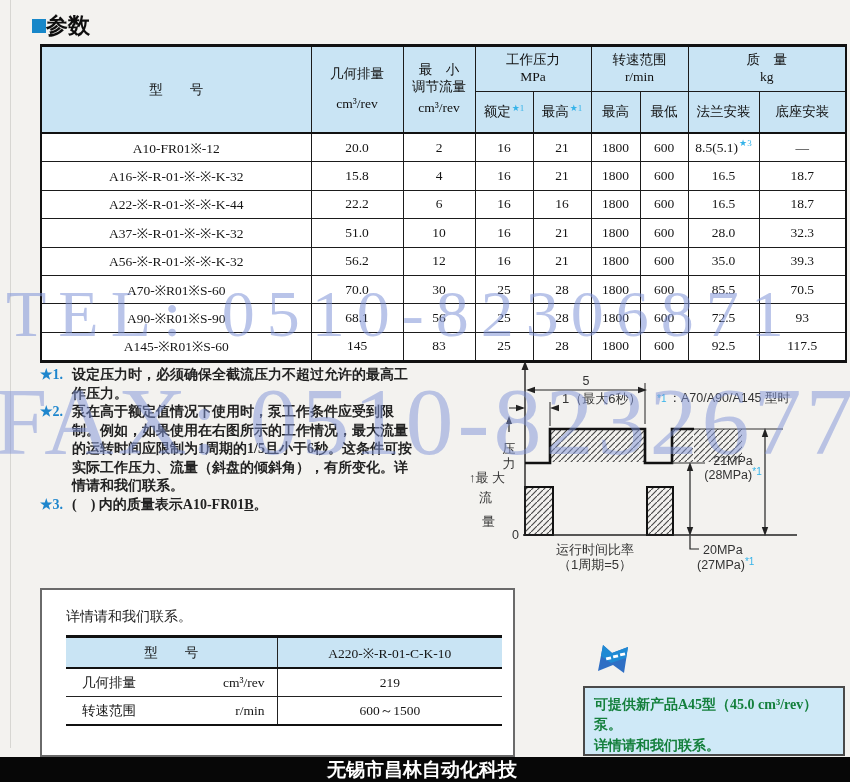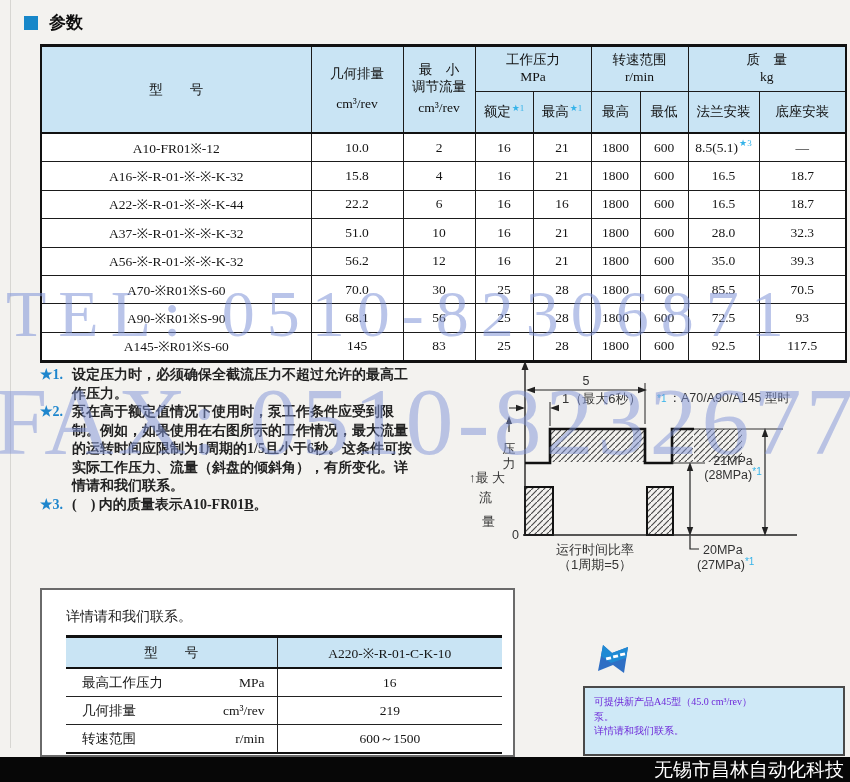--- a/index.html
+++ b/index.html
@@ -5,22 +5,22 @@
   html,body{margin:0;padding:0;}
   body{
     width:850px;height:782px;position:relative;overflow:hidden;
     background:#f3f2ef;
     font-family:"Liberation Serif","DejaVu Serif",serif;
     color:#1a1a1a;
   }
   .edge-rule{position:absolute;left:10px;top:0;width:1px;height:748px;background:#d7d6d2;}
 
   
-  .heading{position:absolute;left:24px;top:11px;display:flex;align-items:center;gap:11px;
-    font-family:"Liberation Sans","DejaVu Sans",sans-serif;font-weight:bold;font-size:17px;color:#0e0e0e;}
+  .heading{position:absolute;left:32px;top:11px;display:flex;align-items:center;gap:0;
+    font-family:"Liberation Sans","DejaVu Sans",sans-serif;font-weight:bold;font-size:22px;color:#0e0e0e;}
   .heading .sq{width:14px;height:14px;background:#1787c9;}
 
   
   table.main{position:absolute;left:40px;top:44px;width:805px;border-collapse:collapse;table-layout:fixed;
     background:#fff;border:2px solid #111;border-top:3px solid #111;border-bottom:3px solid #111;}
   table.main th,table.main td{border:1px solid #1b1b1b;text-align:center;padding:0;vertical-align:middle;}
   table.main thead th{background:#c9e4f4;font-weight:normal;font-size:13.5px;color:#111;}
   table.main thead tr.grp th{height:44px;}
   table.main thead tr.sub th{height:40px;}
   table.main thead tr.sub th,
@@ -61,26 +61,26 @@
   table.sub2 tr.hd th{background:#c9e4f4;border-bottom:2px solid #111;height:29px;}
   table.sub2 tr+tr td{border-top:1px solid #222;}
   table.sub2 .vdiv{border-left:1.5px solid #222;}
   table.sub2 .lab{text-align:left;padding-left:16px;}
   table.sub2 .unit{text-align:right;padding-right:12px;}
   table.sub2 .val{text-align:center;}
 
   
   .logo{position:absolute;left:588px;top:640px;width:48px;height:42px;}
   .npbox{position:absolute;left:583px;top:686px;width:262px;height:70px;box-sizing:border-box;
-    background:#cfe9f7;border:2px solid #4a4a4a;padding:7px 9px;font-size:10px;line-height:1.45;color:#6d28d9;font-weight:400;}
+    background:#cfe9f7;border:2px solid #4a4a4a;padding:7px 9px;font-size:14px;line-height:1.45;color:#15803d;font-weight:700;}
 
   
   .footerbar{position:absolute;left:0;top:757px;width:850px;height:25px;background:#070707;
-    color:#fff;font-family:"Liberation Sans","DejaVu Sans",sans-serif;font-weight:normal;font-size:19px;
-    text-align:right;line-height:25px;padding-right:6px;box-sizing:border-box;z-index:8;}
+    color:#fff;font-family:"Liberation Sans","DejaVu Sans",sans-serif;font-weight:bold;font-size:19px;
+    text-align:center;line-height:25px;padding-right:6px;box-sizing:border-box;z-index:8;}
 </style>
 </head>
 <body>
 
 <div class="edge-rule"></div>
 
 <div class="heading">
   <span class="sq"></span>
   <span>参数</span>
 </div>
@@ -137,21 +137,21 @@
       <th><span>最高</span><sup class="cy">★1</sup></th>
       <th>最高</th>
       <th>最低</th>
       <th>法兰安装</th>
       <th>底座安装</th>
     </tr>
   </thead>
   <tbody>
     <tr>
       <td>A10-FR01※-12</td>
-      <td>10.0</td>
+      <td>20.0</td>
       <td>2</td>
       <td>16</td>
       <td>21</td>
       <td>1800</td>
       <td>600</td>
       <td><span>8.5(5.1)</span><sup class="cy">★3</sup></td>
       <td>—</td>
     </tr>
     <tr>
       <td>A16-※-R-01-※-※-K-32</td>
@@ -320,25 +320,20 @@
         <col style="width:146px">
         <col style="width:65px">
         <col style="width:225px">
       </colgroup>
     <tbody>
         <tr class="hd">
       <th colspan="2">型　　号</th>
       <th class="vdiv">A220-※-R-01-C-K-10</th>
     </tr>
     <tr>
-      <td class="lab">最高工作压力</td>
-      <td class="unit">MPa</td>
-      <td class="vdiv val">16</td>
-    </tr>
-    <tr>
       <td class="lab">几何排量</td>
       <td class="unit">cm³/rev</td>
       <td class="vdiv val">219</td>
     </tr>
     <tr>
       <td class="lab">转速范围</td>
       <td class="unit">r/min</td>
       <td class="vdiv val">600～1500</td>
     </tr>
   </tbody>

